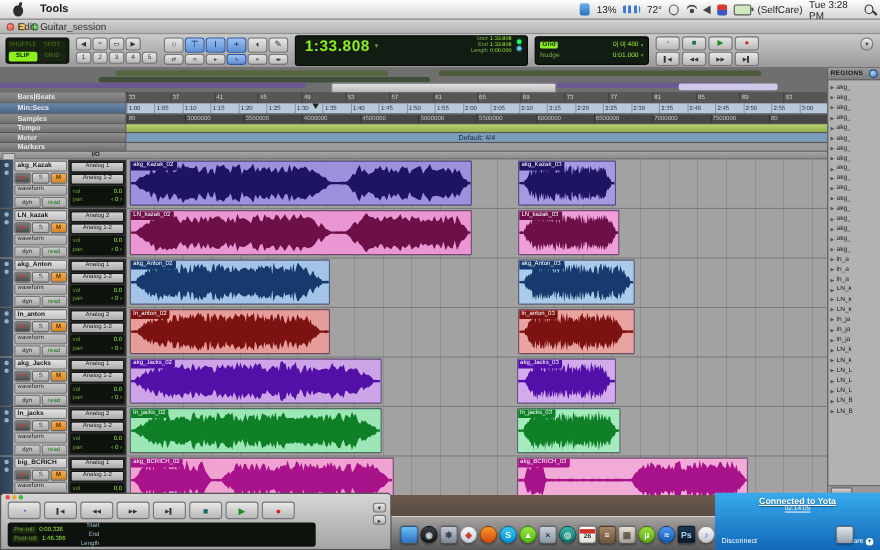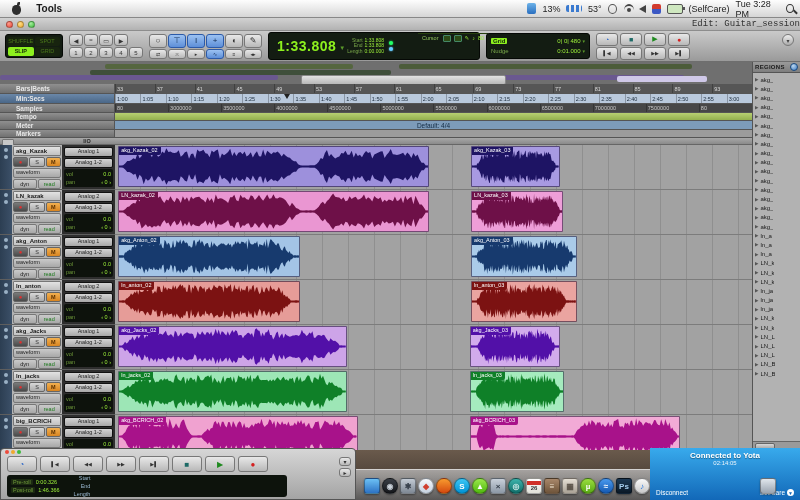--- a/index.html
+++ b/index.html
@@ -31,21 +31,21 @@
   .ic-mag{width:9px;height:9px;border:1.5px solid #333;border-radius:50%;position:relative;box-sizing:border-box;}
   .ic-mag:after{content:"";position:absolute;left:6px;top:6px;width:5px;height:1.5px;background:#333;transform:rotate(45deg);}
   
   #titlebar{position:absolute;left:0;top:18px;width:800px;height:13px;
     background:linear-gradient(#d2d2d2,#b2b2b2);border-bottom:1px solid #8d8d8d;box-sizing:border-box;}
   .lights{position:absolute;left:6px;top:3px;display:flex;gap:4px;}
   .light{width:7px;height:7px;border-radius:50%;border:1px solid rgba(0,0,0,.3);box-sizing:border-box;}
   .lr{background:radial-gradient(circle at 35% 30%,#ff9a8a,#ec4b3c);}
   .ly{background:radial-gradient(circle at 35% 30%,#ffe08a,#f0a92e);}
   .lg{background:radial-gradient(circle at 35% 30%,#a8f0a0,#3cba3c);}
-  #win-title{position:absolute;left:16px;right:0;top:1px;text-align:right;font-size:9px;color:#333;font-family:Liberation Mono, monospace;}
+  #win-title{position:absolute;left:16px;right:0;top:1px;text-align:left;font-size:9px;color:#333;}
   #toolbar{position:absolute;left:0;top:31px;width:800px;height:31px;
     background:linear-gradient(#cacaca,#9a9a9a);border-bottom:1px solid #6e6e6e;
     display:flex;align-items:center;gap:6px;padding:0 5px;box-sizing:border-box;}
   .lcdbox{background:#131c12;border:1px solid #050805;border-radius:3px;color:#8df01e;}
   
   #modes{width:58px;height:24px;display:grid;grid-template-columns:1fr 1fr;gap:1px;padding:2px;box-sizing:border-box;}
   .mode{font-size:5.5px;line-height:9px;text-align:center;color:#4c7a1c;background:#18240f;border-radius:2px;}
   .mode.active{background:#8df01e;color:#11230a;font-weight:bold;}
   
   .btn{background:linear-gradient(#e8e8e8,#b8b8b8);border:1px solid #777;border-radius:3px;
@@ -61,21 +61,21 @@
   #tools .btn{width:16px;height:12px;font-size:8px;}
   #tools .btn.sel{background:linear-gradient(#9cc2f2,#5e8fd8);border-color:#2c5aa8;color:#102a50;}
   #tools .r2 .btn{height:8px;font-size:5px;}
   .g-zoom:before{content:"○";}
   .g-trim:before{content:"⊤";}
   .g-select:before{content:"I";}
   .g-grab:before{content:"+";}
   .g-scrub:before{content:"◖";}
   .g-pencil:before{content:"✎";}
   
-  #counter{width:210px;height:26px;display:flex;flex-direction:row;gap:20px;}
+  #counter{width:210px;height:26px;display:flex;flex-direction:column;gap:20px;}
   #counter .top{flex:1;display:flex;align-items:center;}
   #main-count{font-size:14px;font-weight:bold;padding-left:8px;letter-spacing:.5px;}
   #count-caret{font-size:6px;color:#5a9a2a;margin:4px 2px 0 3px;}
   .sel-col{margin-left:auto;display:flex;align-items:center;gap:2px;padding-right:2px;}
   .sel-labels{display:flex;flex-direction:column;font-size:5px;color:#79a84a;text-align:right;line-height:5.5px;}
   .sel-vals{display:flex;flex-direction:column;font-size:5px;color:#9df03a;text-align:left;line-height:5.5px;}
   .cnt-leds{display:flex;flex-direction:column;gap:2px;padding:0 3px;}
   .led{width:4px;height:4px;border-radius:50%;background:#2f6;box-shadow:0 0 2px #2f6;}
   .led.b{background:#6cf;box-shadow:0 0 2px #6cf;}
   #counter .bottom{height:8px;border-top:1px solid #27400f;display:flex;align-items:center;font-size:5.5px;color:#8fc05a;padding:0 4px;gap:4px;}
@@ -190,21 +190,21 @@
     display:flex;align-items:center;padding:0 4px;box-sizing:border-box;}
   #tf-lcd .col{display:flex;flex-direction:column;justify-content:center;gap:2px;font-size:5.5px;line-height:6px;}
   #tf-lcd .k{color:#6f9a3a;background:#1c2a12;padding:0 2px;border-radius:1px;}
   #tf-lcd .v{color:#9df03a;}
   #tf-lcd .pair{display:flex;gap:3px;align-items:center;}
   #tf-lcd .col.lab{margin-left:14px;color:#9ab8d0;text-align:right;}
   #tf-side{position:absolute;right:4px;top:8px;display:flex;flex-direction:column;gap:2px;}
   #tf-side .btn{width:10px;height:7px;}
   
   #notif{position:absolute;right:0;top:448px;width:150px;height:52px;z-index:4;
-    background:linear-gradient(#38aaec,#1268b8);color:#fff;box-sizing:border-box;padding:3px 18px;}
+    background:linear-gradient(#38aaec,#1268b8);color:#fff;box-sizing:border-box;padding:3px 18px;text-decoration:underline;}
   #notif .t{font-size:8px;font-weight:bold;text-align:center;text-shadow:0 1px 1px rgba(0,0,0,.4);}
   #notif .tm{font-size:6px;text-align:center;opacity:.9;}
   #notif .row{position:absolute;left:6px;right:6px;bottom:4px;display:flex;font-size:6.5px;}
   #notif .row .r{margin-left:auto;display:flex;align-items:center;gap:2px;}
   #notif .dl{width:7px;height:7px;border-radius:50%;background:#fff;color:#1268b8;font-size:5px;display:flex;align-items:center;justify-content:center;}
 </style>
 </head>
 <body>
 
 <div id="screen">
@@ -222,21 +222,21 @@
         <span class="menu-item">AudioSuite</span>
         <span class="menu-item">Options</span>
         <span class="menu-item">Setup</span>
         <span class="menu-item">Window</span>
         <span class="menu-item">Help</span>
       </div>
     <div id="menu-status">
       <span class="sic ic-input"></span>
       <span>13%</span>
       <span class="sic ic-dots"></span>
-      <span>53°</span>
+      <span>72°</span>
       <span class="sic ic-clock"></span>
       <span class="sic ic-wifi"></span>
       <span class="sic ic-vol"></span>
       <span class="sic ic-flag"></span>
       <span class="sic ic-bat"></span>
       <span>(SelfCare)</span>
       <span>Tue 3:28 PM</span>
       <span class="sic ic-mag"></span>
     </div>
   </div>

